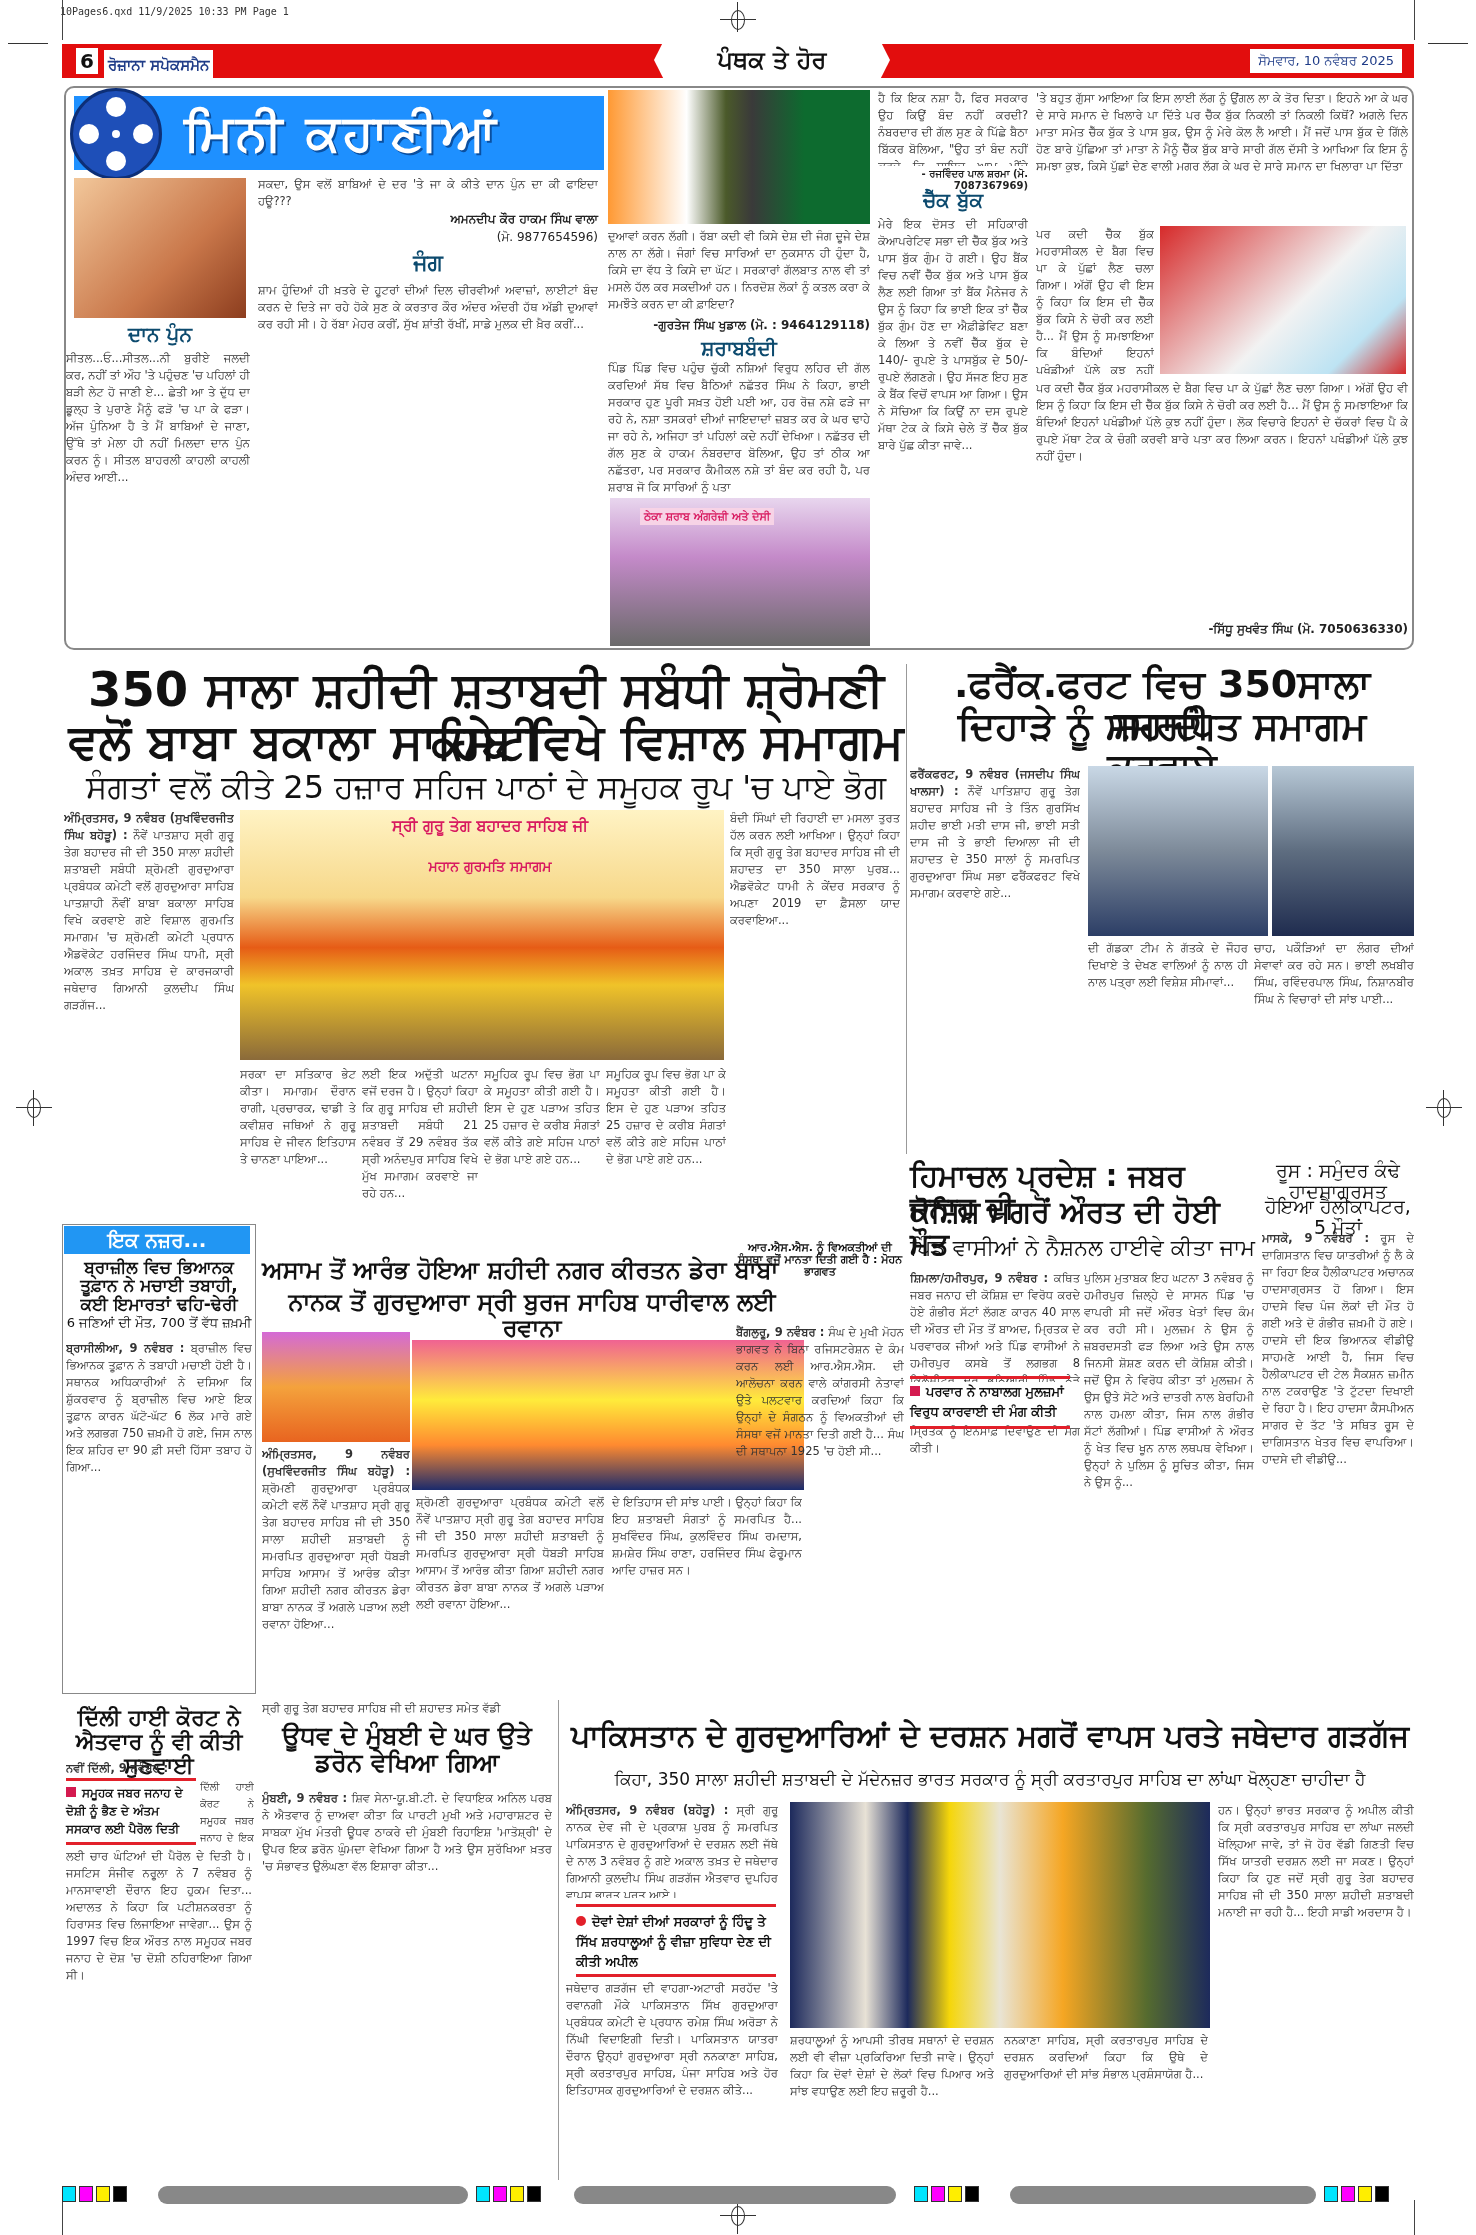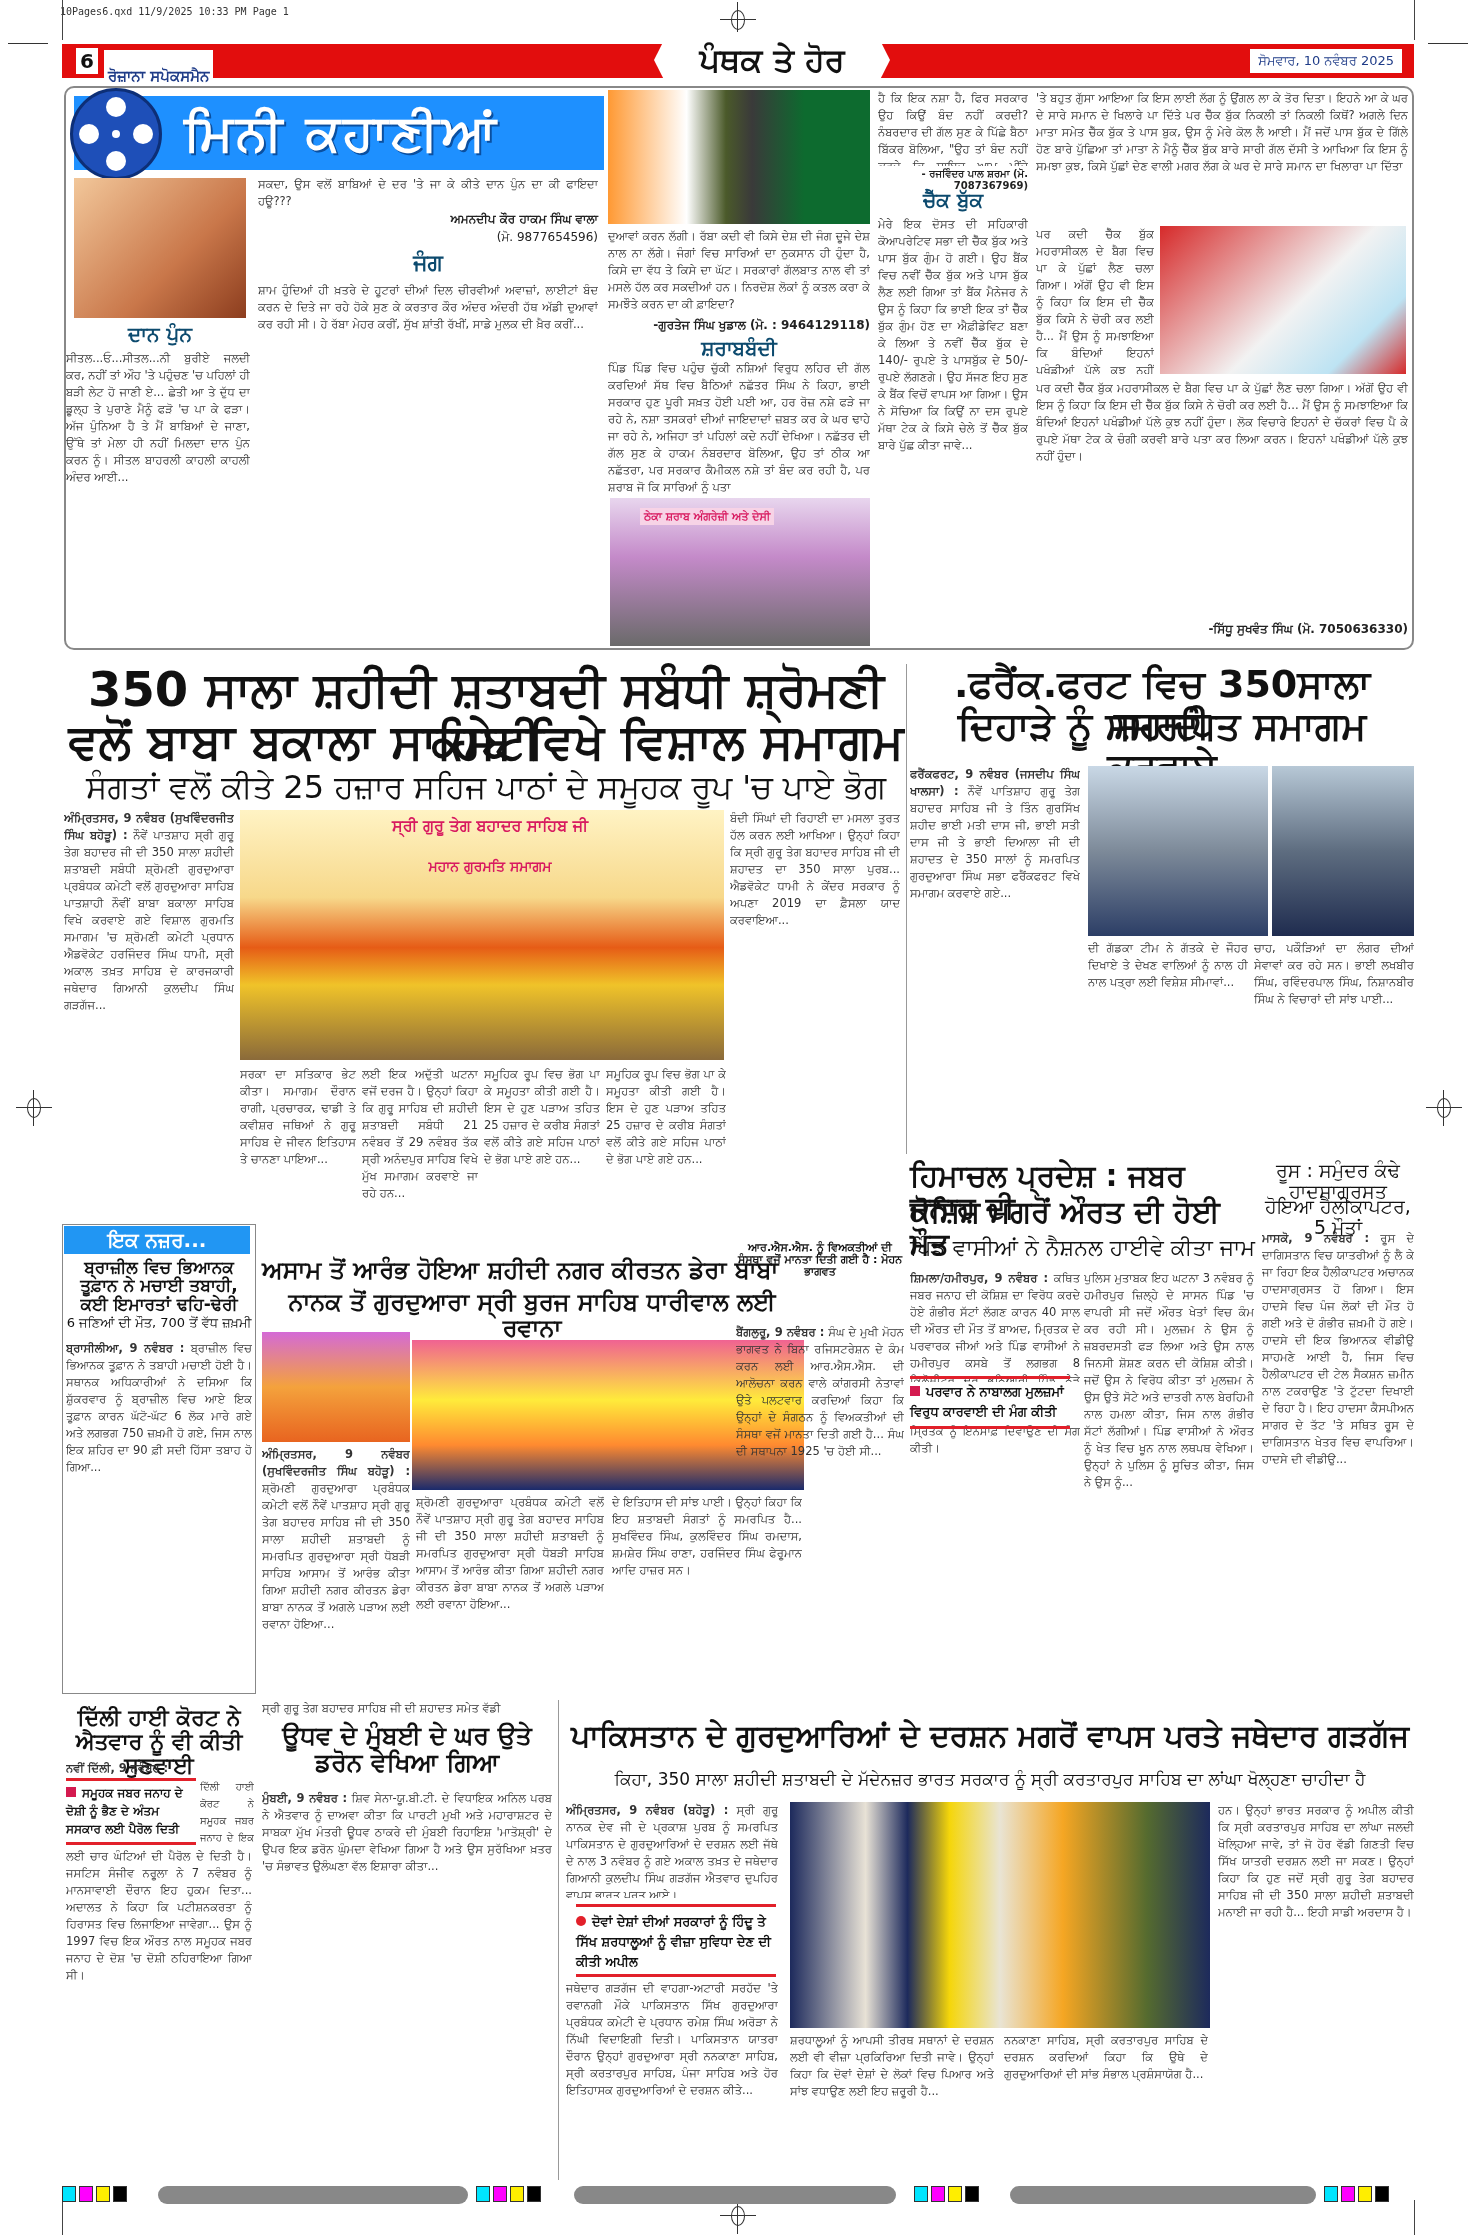--- a/index.html
+++ b/index.html
@@ -6,22 +6,22 @@
 body{width:1476px;height:2235px;background:#fff;position:relative;overflow:hidden;font-family:"DejaVu Sans",sans-serif;color:#222}
 .abs{position:absolute}
 .slug{left:60px;top:6px;font-family:"DejaVu Sans Mono",monospace;font-size:10px;color:#333}
 .reg{width:36px;height:36px}
 .reg:before{content:"";position:absolute;left:17px;top:0;width:1px;height:36px;background:#333}
 .reg:after{content:"";position:absolute;left:0;top:17px;width:36px;height:1px;background:#333}
 .reg span{position:absolute;left:11px;top:8px;width:14px;height:20px;border:1px solid #333;border-radius:50%}
 .vline{width:1px;background:#444}
 .hdr{left:62px;top:44px;width:1352px;height:34px;background:#e20d0d;}
 .hdr .pn{position:absolute;left:14px;top:4px;width:22px;height:26px;background:#fff;color:#111;font-weight:bold;font-size:20px;text-align:center;line-height:26px}
-.hdr .pname{position:absolute;left:42px;top:6px;background:#fff;color:#1f3c88;font-weight:bold;font-size:15px;padding:17px 4px}
-.hdr .sec{position:absolute;left:592px;top:-12px;width:236px;height:56px;background:#fff;clip-path:polygon(0 50%,6% 0,94% 0,100% 50%,94% 100%,6% 100%);text-align:center;font-size:32px;font-weight:bold;line-height:56px;color:#111}
+.hdr .pname{position:absolute;left:42px;top:6px;background:#fff;color:#1f3c88;font-weight:bold;font-size:15px;padding:6px 4px}
+.hdr .sec{position:absolute;left:592px;top:-12px;width:236px;height:56px;background:#fff;clip-path:polygon(0 50%,6% 0,94% 0,100% 50%,94% 100%,6% 100%);text-align:center;font-size:24px;font-weight:bold;line-height:56px;color:#111}
 .hdr .date{position:absolute;right:12px;top:5px;background:#fff;color:#1f3c88;font-size:13px;padding:4px 8px}
 .box1{left:64px;top:86px;width:1350px;height:564px;border:2px solid #888;border-radius:10px}
 .banner{left:74px;top:96px;width:530px;height:74px;background:#1e90ff}
 .banner .t{position:absolute;left:110px;top:0;font-size:50px;color:#fff;font-weight:bold;line-height:74px;letter-spacing:3px;text-shadow:2px 2px 0 #0a4fa0}
 .reel{left:70px;top:88px;width:92px;height:92px;border-radius:50%;background:#1e4fb8;border:3px solid #0d2f77}
 .reel i{position:absolute;width:20px;height:20px;border-radius:50%;background:#fff}
 .img{background:linear-gradient(135deg,#c9a06a,#7a5030);}
 .txt{font-size:11.5px;line-height:17px;text-align:justify;color:#333;overflow:hidden}
 .small-h{font-weight:bold;text-align:center;color:#0c4a6e}
 .byline{font-size:12px;text-align:right;color:#222;font-weight:bold}

